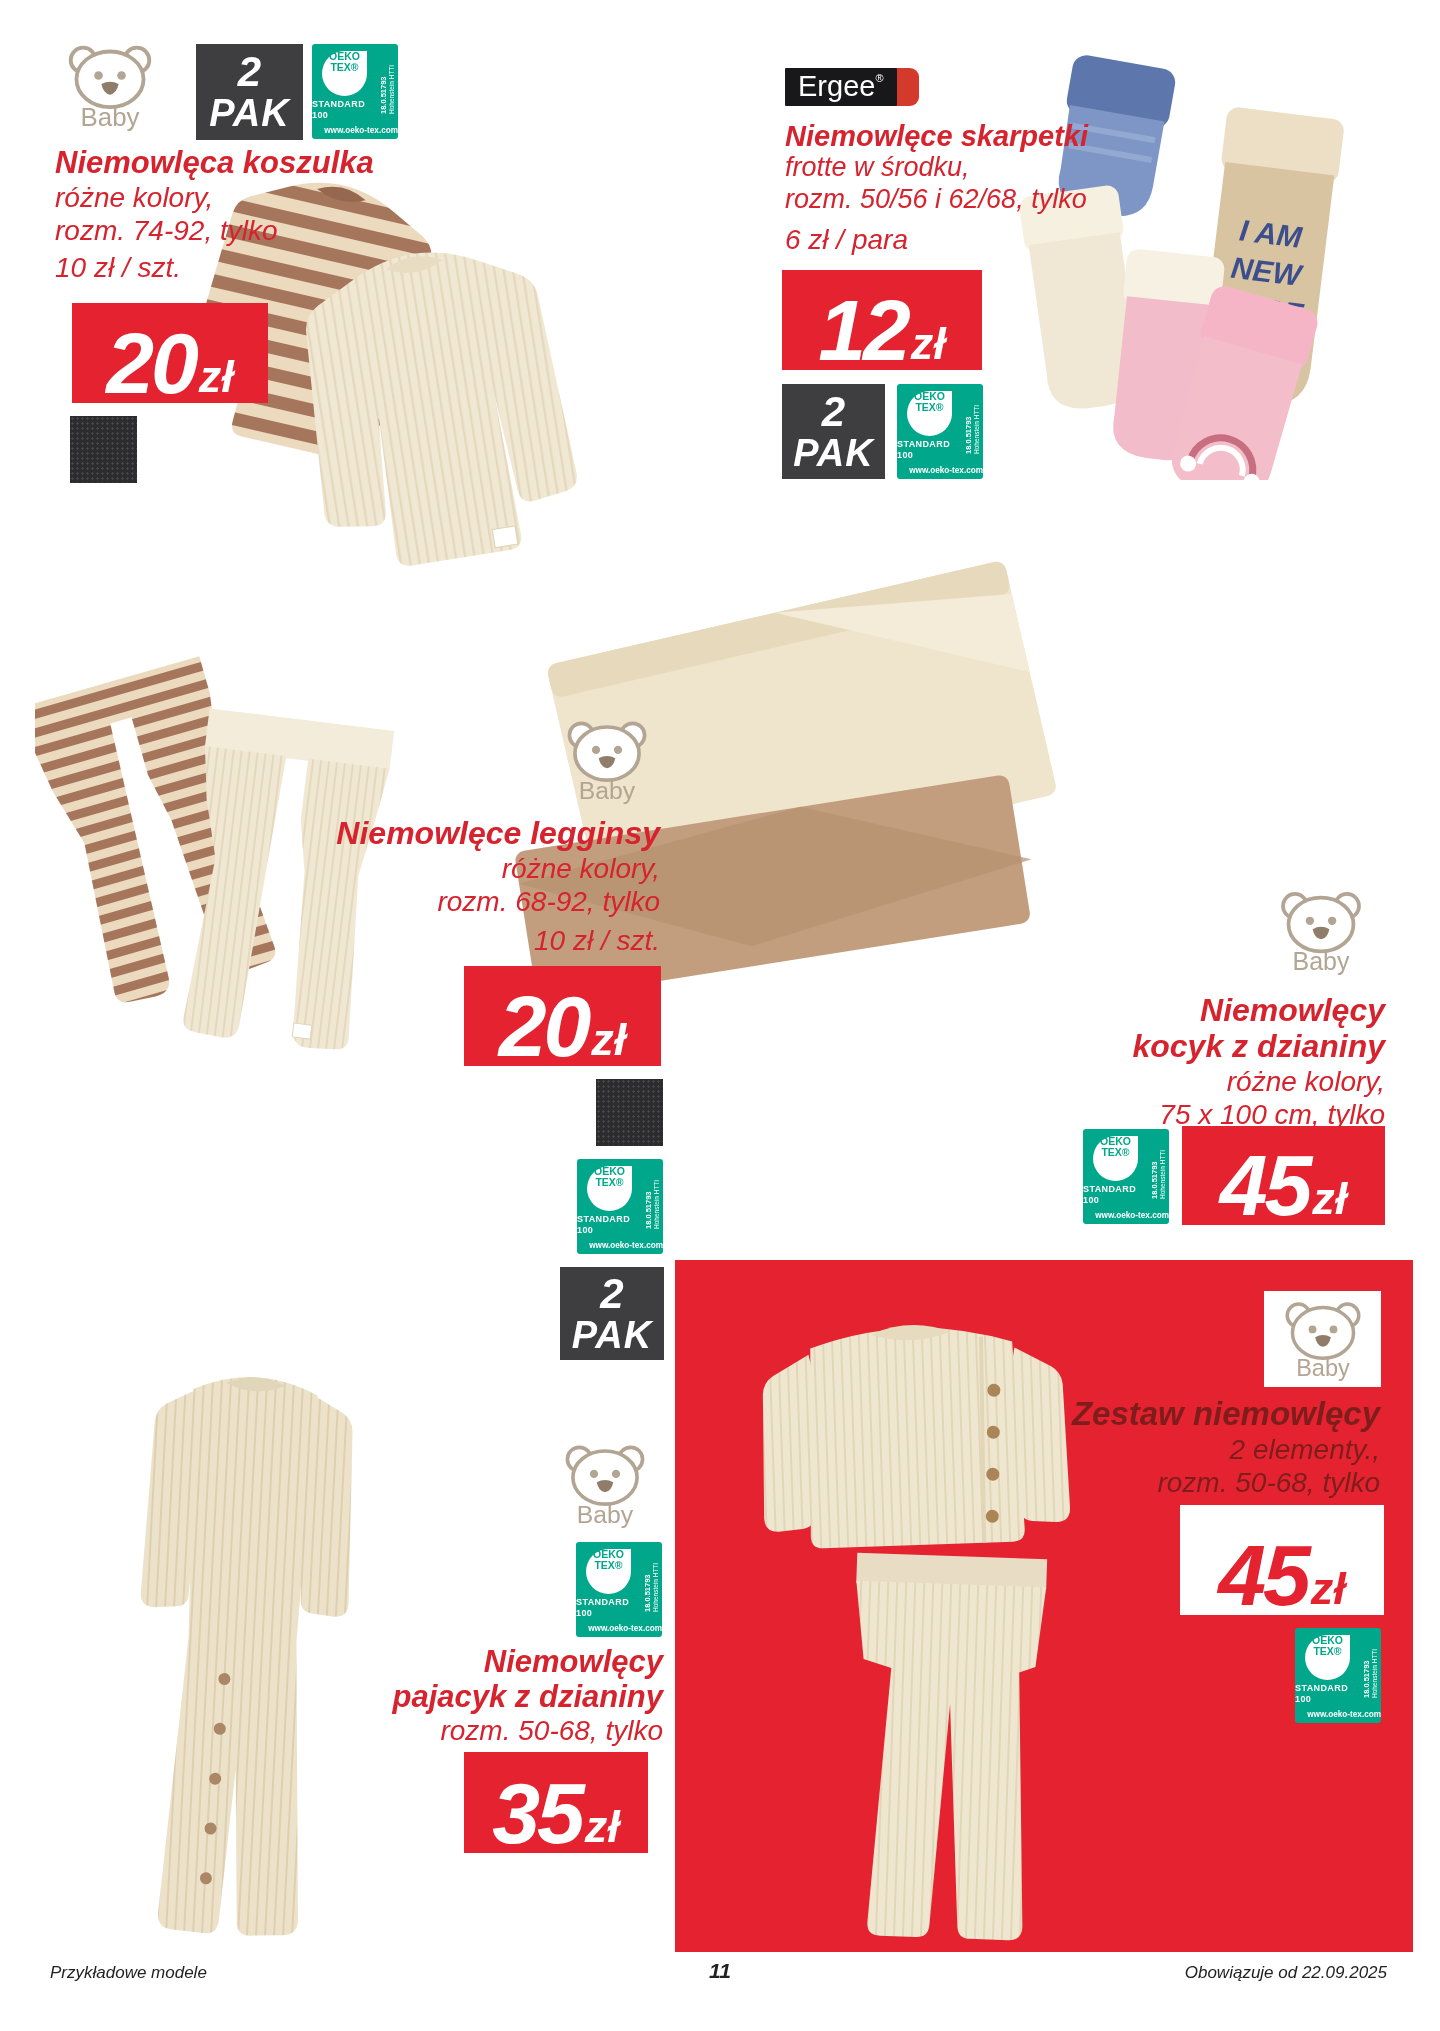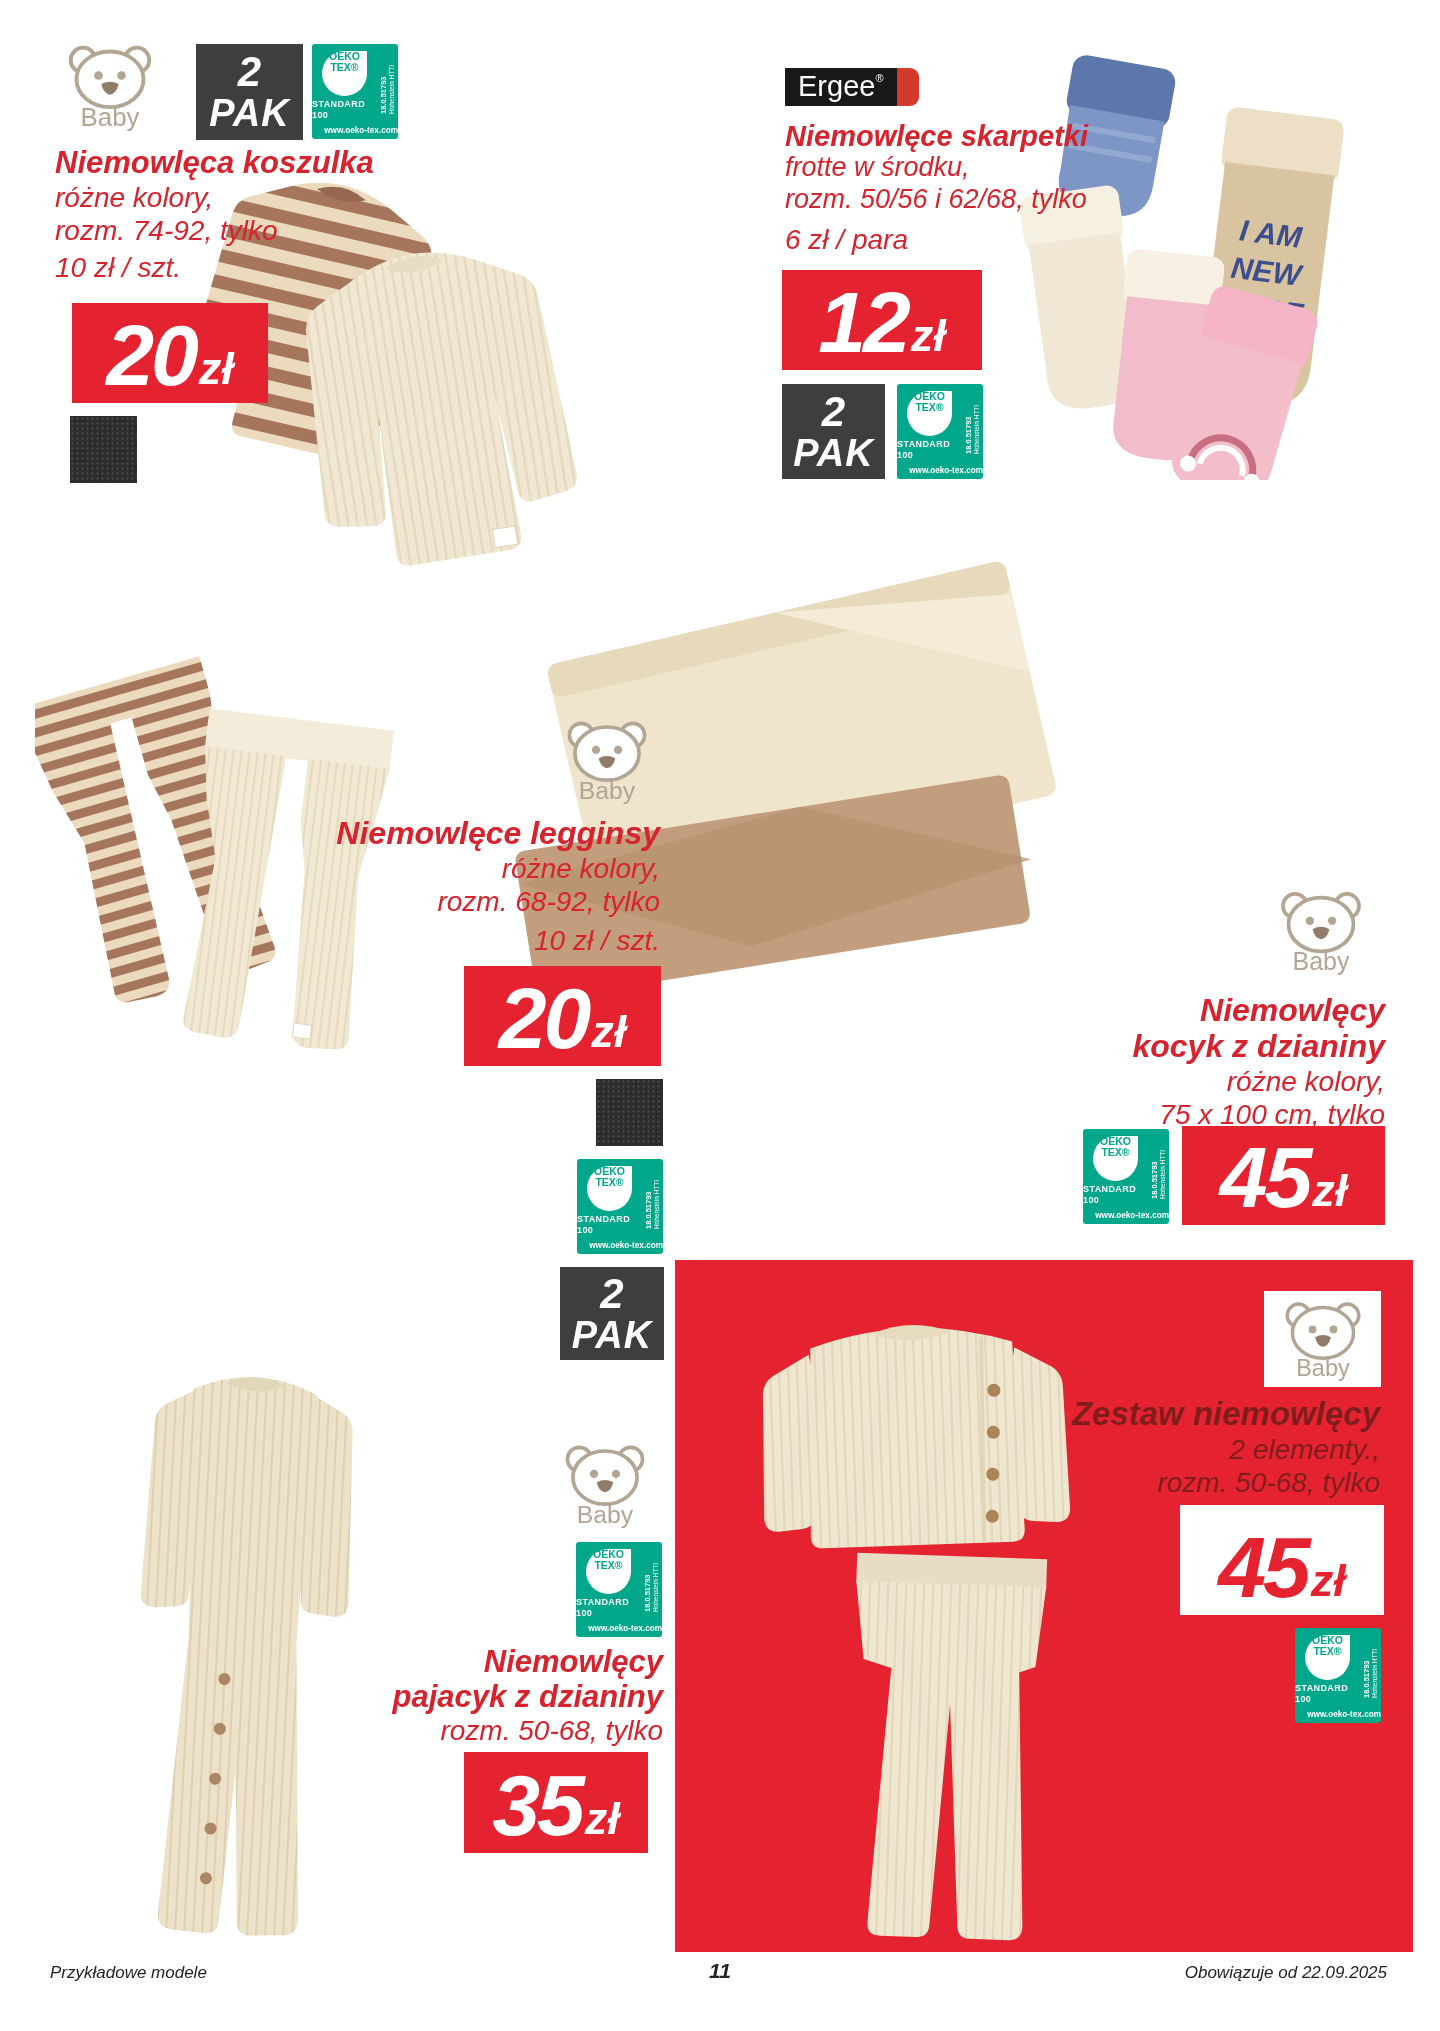--- a/index.html
+++ b/index.html
@@ -13,21 +13,21 @@
   *{margin:0;padding:0;box-sizing:border-box}
   html,body{width:1440px;height:2031px}
   body{position:relative;background:#fff;font-family:"Liberation Sans",sans-serif;overflow:hidden}
   .photo{position:absolute;z-index:1}
   .tblock{position:absolute;z-index:2}
   .right{text-align:right}
   .ptitle{font-weight:700;font-style:italic;color:var(--redtext);font-size:31px;line-height:1.12;white-space:nowrap}
   .pdesc{font-style:italic;color:var(--redtext);font-size:28px;line-height:1.18;white-space:nowrap}
   .punit{position:absolute;z-index:2;font-style:italic;color:var(--redtext);font-size:28px;white-space:nowrap}
   .white .ptitle,.white .pdesc{color:#7f1d1d}
-  .price{position:absolute;z-index:2;background:var(--red);color:#fff;display:flex;align-items:flex-end;justify-content:center;font-weight:700;font-style:italic;padding-bottom:8px}
+  .price{position:absolute;z-index:2;background:var(--red);color:#fff;display:flex;align-items:flex-end;justify-content:center;font-weight:700;font-style:italic;}
   .price .pv{font-size:86px;line-height:.92;letter-spacing:-3px}
   .price .pu{font-size:45px;line-height:1.05;margin-left:3px;margin-bottom:3px}
   .price.inv{background:#fff;color:var(--red)}
   .pak{position:absolute;z-index:2;background:var(--dark);color:#fff;font-weight:700;font-style:italic;display:flex;align-items:center;justify-content:center}
   .pak-in{text-align:center}
   .pak-in .n{font-size:42px;line-height:1.05}
   .pak-in .l{font-size:38px;line-height:1.05;letter-spacing:1px}
   .oeko{position:absolute;z-index:2;width:86px;height:95px;background:var(--green);color:#fff;border-radius:3px}
   .oeko .drop{position:absolute;left:10px;top:7px;width:45px;height:45px;background:#fff;border-radius:50% 0 50% 50%;display:flex;flex-direction:column;align-items:center;color:var(--green);font-weight:700;font-size:10.5px;line-height:1.05}
   .oeko .vert{position:absolute;top:8px;right:2px;display:flex;height:62px}

